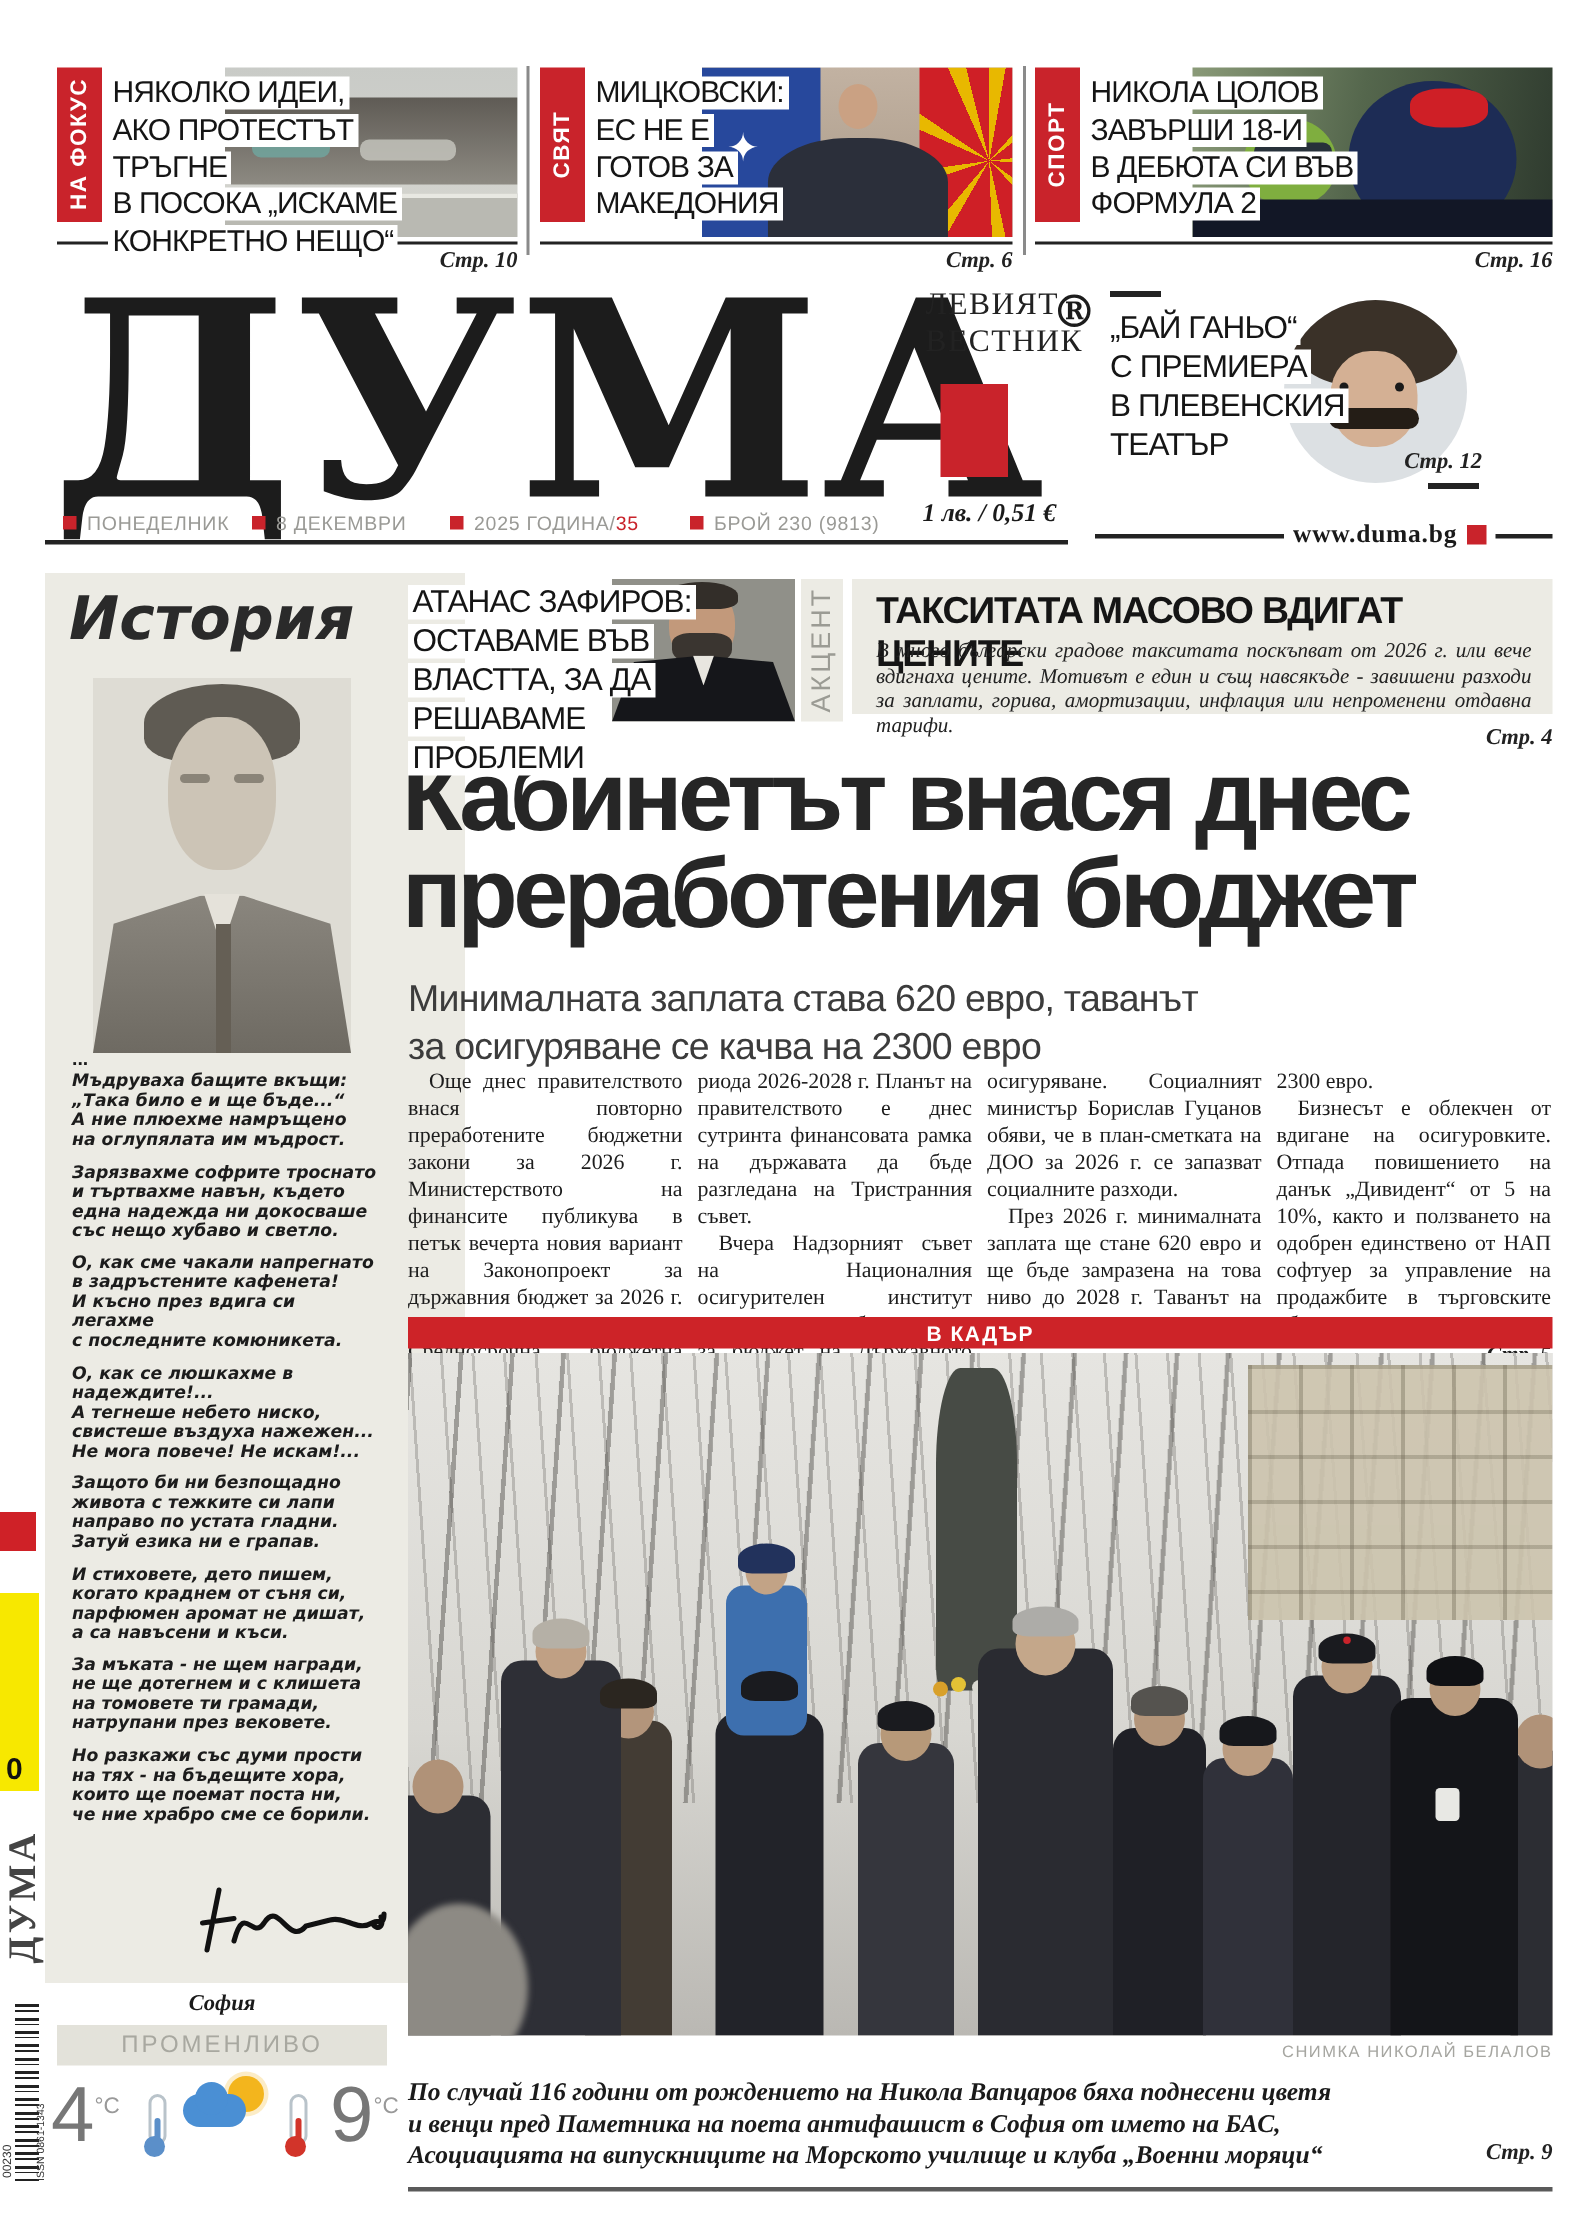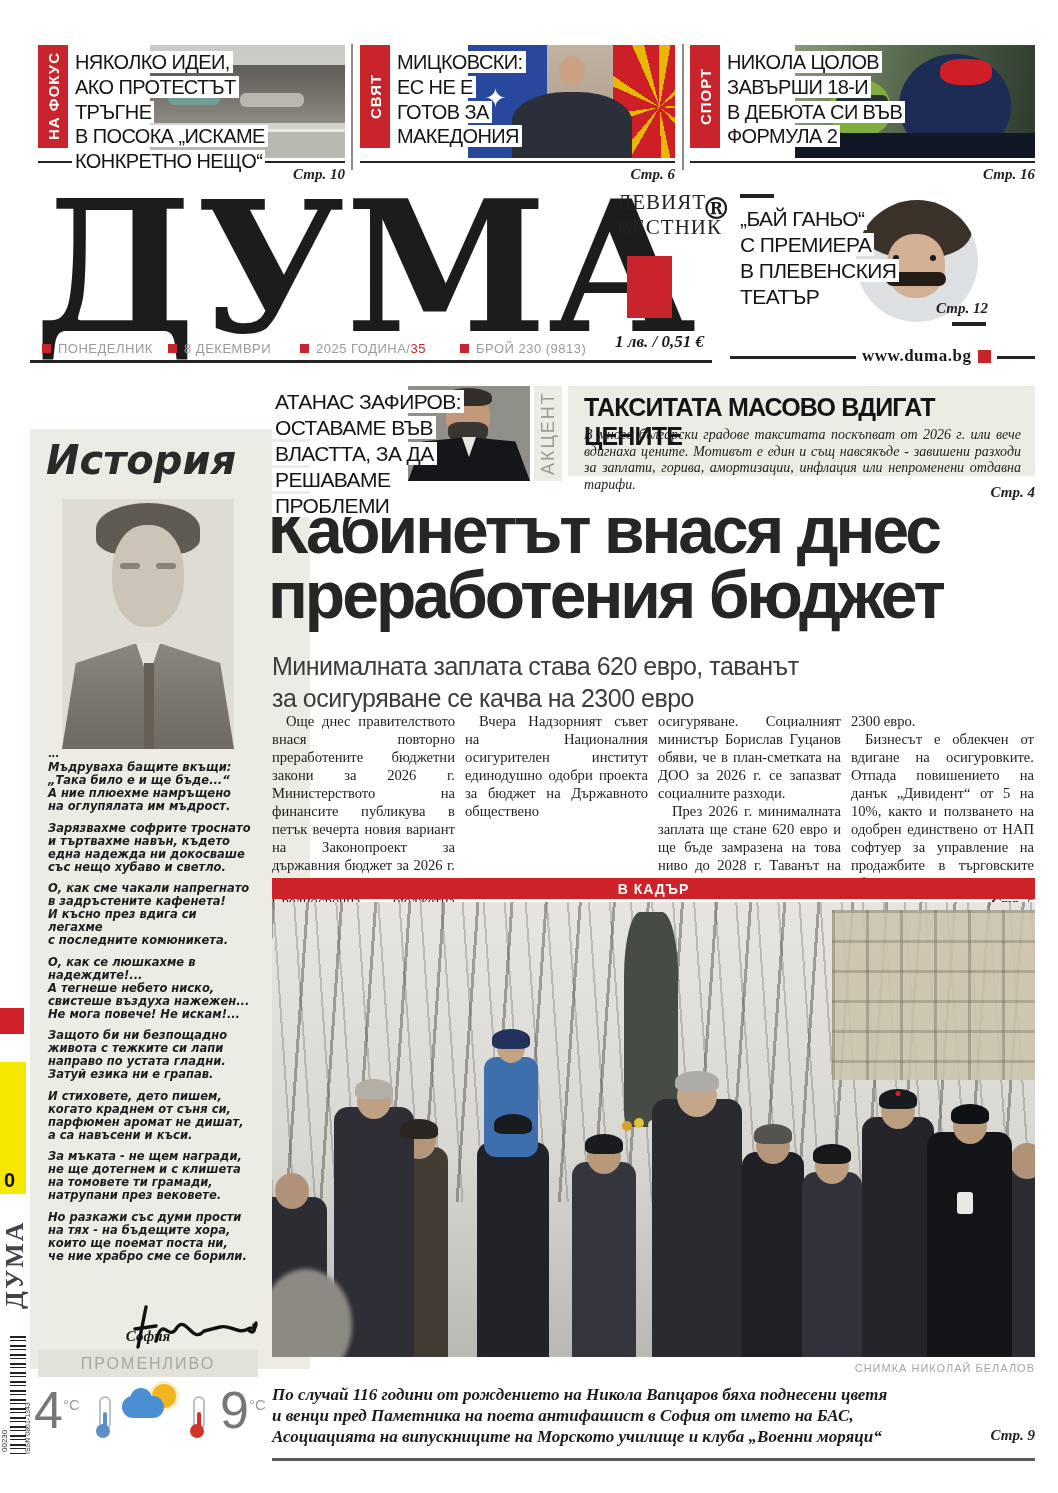--- a/index.html
+++ b/index.html
@@ -22,21 +22,21 @@
         font-size:182px;line-height:1;letter-spacing:1px;}
   .duma sup{font-size:30px;vertical-align:top;position:relative;top:18px;left:4px;}
   .tagline{position:absolute;font-family:"Liberation Serif",serif;font-size:21px;line-height:1.18;
         letter-spacing:1px;white-space:pre-line;color:#222;}
   .redsq{position:absolute;background:#c9232b;}
   .price{position:absolute;font-family:"Liberation Serif",serif;font-style:italic;font-weight:bold;font-size:17px;}
   .dl-item{position:absolute;font-size:13px;color:#9a9a96;letter-spacing:.5px;white-space:nowrap;}
   .dl-item .sq{display:inline-block;width:9px;height:9px;background:#c9232b;margin-right:7px;}
   .dl-accent{color:#c9232b;}
   
-  .histbox{position:absolute;left:30px;top:382px;width:280px;height:940px;background:#ecebe4;margin-top:47px;}
+  .histbox{position:absolute;left:30px;top:382px;width:280px;height:940px;background:#ecebe4;}
   .hist-title{position:absolute;left:16px;top:8px;font-family:"DejaVu Sans",sans-serif;
         font-weight:bold;font-style:italic;font-size:40px;color:#2a2a2a;}
   .poem{position:absolute;left:18px;top:332px;width:205px;font-family:"DejaVu Sans",sans-serif;
         font-weight:bold;font-style:italic;font-size:11.5px;line-height:13px;color:#1c1c1c;}
   .poem .stanza{white-space:pre-line;margin-bottom:8.5px;}
   
   .accent-label{position:absolute;left:534px;top:386px;width:28px;height:95px;background:#ecebe4;
         color:#9b9b94;font-size:18px;letter-spacing:2px;writing-mode:vertical-rl;transform:rotate(180deg);
         display:flex;align-items:center;justify-content:center;}
   .taxibox{position:absolute;left:568px;top:386px;width:467px;height:90px;background:#ecebe4;}
@@ -269,20 +269,21 @@
 <div class="lead-h">Кабинетът внася днес
 преработения бюджет</div>
 <div class="lead-sub">Минималната заплата става 620 евро, таванът
 за осигуряване се качва на 2300 евро</div>
 
 <div class="bodycols">
   <div class="col">
     <p class="ind">Още днес правителството внася повторно преработените бюджетни закони за 2026 г. Министерството на финансите публикува в петък вечерта новия вариант на Законопроект за държавния бюджет за 2026 г. и актуализирана Средносрочна бюджетна прогноза за пе-</p>
   </div>
   <div class="col">
+    <p>риода 2026-2028 г. Планът на правителството е днес сутринта финансовата рамка на държавата да бъде разгледана на Тристранния съвет.</p>
     <p class="ind">Вчера Надзорният съвет на Националния осигурителен институт единодушно одобри проекта за бюджет на Държавното обществено</p>
   </div>
   <div class="col">
     <p>осигуряване. Социалният министър Борислав Гуцанов обяви, че в план-сметката на ДОО за 2026 г. се запазват социалните разходи.</p>
     <p class="ind">През 2026 г. минималната заплата ще стане 620 евро и ще бъде замразена на това ниво до 2028 г. Таванът на осигуровките се вдига на</p>
   </div>
   <div class="col">
     <p>2300 евро.</p>
     <p class="ind">Бизнесът е облекчен от вдигане на осигуровките. Отпада повишението на данък „Дивидент“ от 5 на 10%, както и ползването на одобрен единствено от НАП софтуер за управление на продажбите в търговските обекти.</p>
     <div class="colref">Стр. 5</div>

